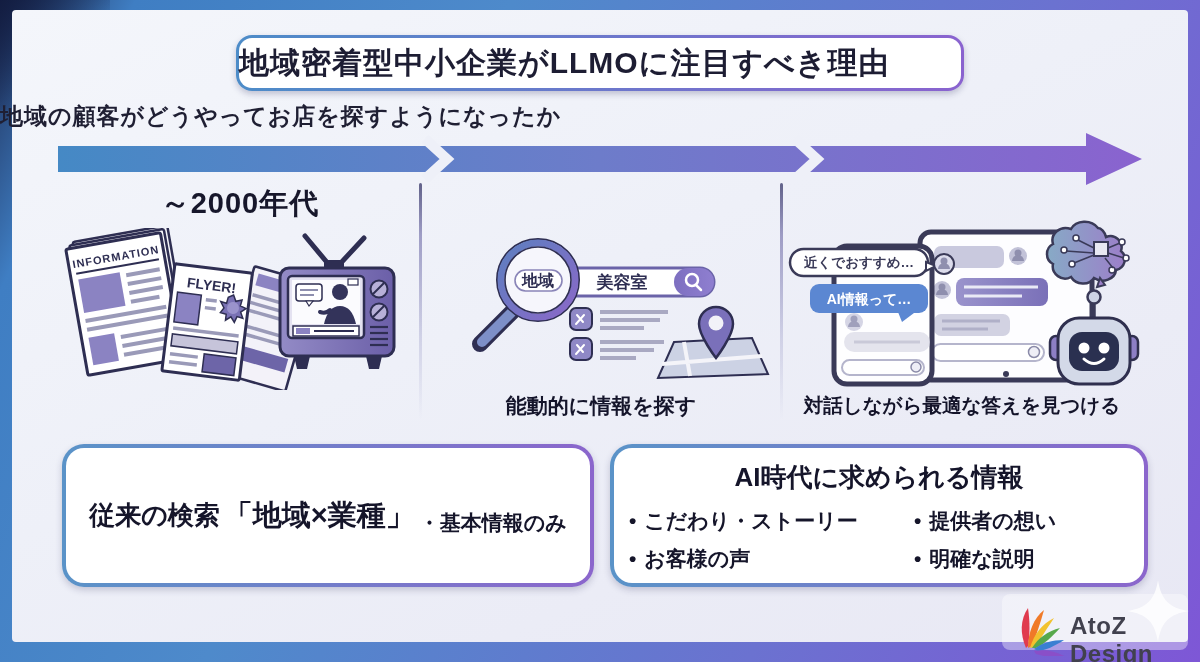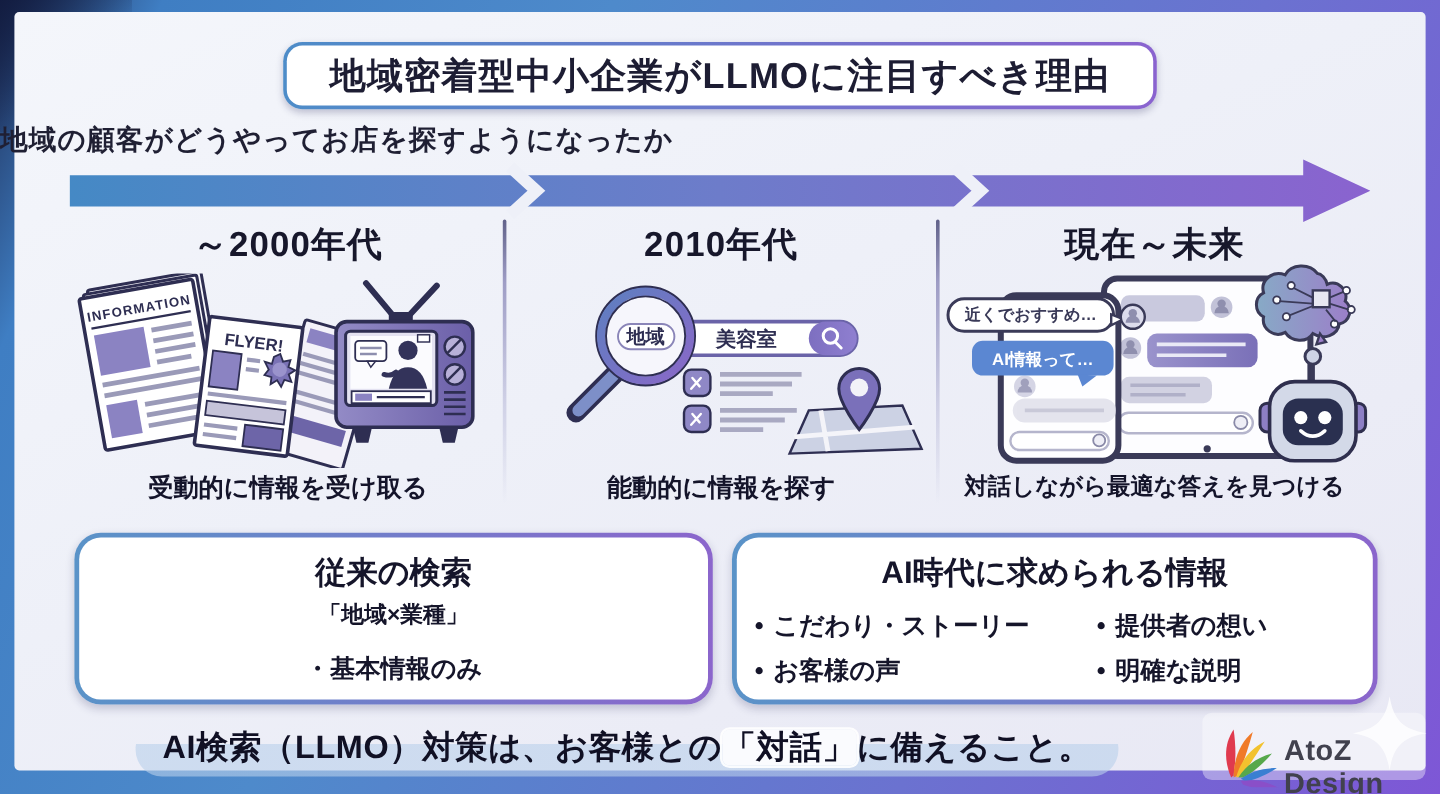--- a/index.html
+++ b/index.html
@@ -6,44 +6,44 @@
   body{font-family:"Liberation Sans","DejaVu Sans",sans-serif;background:#777;}
   #canvas{position:relative;width:1200px;height:662px;overflow:hidden;margin:0 auto;
     background:linear-gradient(115deg,#1d2c55 0%,#3f7ec3 9%,#4e8acb 34%,#6b72d0 70%,#7e57d6 100%);}
   .content-bg{position:absolute;left:12px;top:10px;right:12px;bottom:20px;border-radius:4px;
     background:linear-gradient(155deg,#f4f6fb 0%,#eef0f8 45%,#e8e8f4 100%);}
   .abs{position:absolute;}
 
   
   .title-wrap{left:236px;top:35px;width:728px;height:56px;border-radius:16px;padding:3px;box-sizing:border-box;
     background:linear-gradient(90deg,#4d8cc8,#8a63cf);box-shadow:0 3px 6px rgba(40,40,90,.25);}
-  .title-inner{width:100%;height:100%;background:#fff;border-radius:13px;display:flex;align-items:center;justify-content:center;}
+  .title-inner{width:100%;height:100%;background:#fff;border-radius:13px;display:flex;align-items:center;}
   .title-text{font-size:30px;font-weight:800;color:#1d1d33;letter-spacing:1px;}
   .subtitle{left:0;top:101px;width:1200px;text-align:left;font-size:23px;font-weight:700;color:#1f1f33;letter-spacing:1px;}
 
   
   .arrow-svg{left:58px;top:131px;}
   .era-label{top:184px;text-align:center;font-size:29px;font-weight:800;color:#17172b;letter-spacing:1px;}
   .divider{top:183px;width:3px;height:237px;border-radius:2px;
     background:linear-gradient(to bottom,rgba(62,62,110,.8) 0%,rgba(92,88,155,.55) 22%,rgba(130,130,185,.28) 65%,rgba(150,150,200,0) 100%);}
 
   .caption{top:392px;text-align:center;font-weight:800;color:#14142a;}
   .cap-1{left:60px;width:360px;font-size:21px;}
   .cap-2{left:420px;width:362px;font-size:21px;}
   .cap-3{left:782px;width:360px;font-size:19.5px;}
 
   
   .info-box{top:444px;height:143px;border-radius:22px;padding:4px;box-sizing:border-box;
     background:linear-gradient(90deg,#5a93c8,#8b66cc);box-shadow:0 3px 7px rgba(40,40,90,.22);}
   .info-inner{width:100%;height:100%;background:#fff;border-radius:18px;box-sizing:border-box;}
   .box-left{left:62px;width:532px;}
   .box-right{left:610px;width:538px;}
-  .box-left .info-inner{display:flex;flex-direction:column;align-items:center;justify-content:center;gap:4px;}
+  .box-left .info-inner{display:flex;flex-direction:row;align-items:center;justify-content:center;gap:4px;}
   .bl-1{font-size:26px;font-weight:800;color:#15152a;}
-  .bl-2{font-size:19px;font-weight:800;color:#15152a;}
+  .bl-2{font-size:29px;font-weight:800;color:#15152a;}
   .bl-3{font-size:21px;font-weight:800;color:#15152a;margin-top:14px;}
   .box-right .info-inner{display:flex;flex-direction:column;align-items:center;padding-top:12px;}
   .br-title{font-size:26px;font-weight:800;color:#15152a;}
   .br-grid{display:grid;grid-template-columns:285px 215px;row-gap:10px;margin-top:12px;}
   .br-item{font-size:21px;font-weight:800;color:#15152a;white-space:nowrap;}
   .dot{margin-right:8px;}
 
   
   .footer-line{left:0;top:601px;width:1045px;text-align:center;}
   .footer-pill{display:inline-block;font-size:27px;font-weight:800;color:#101024;letter-spacing:.5px;
@@ -76,22 +76,20 @@
           <stop offset="0.5" stop-color="#6d7cca"></stop>
           <stop offset="1" stop-color="#8a63cf"></stop>
       </linearGradient>
     </defs>
     <path d="M0,15 H1028 V2 L1084,28 L1028,54 V41 H0 Z" fill="url(#agrad)"></path>
     <polyline points="367,8 389,28 367,48" fill="none" stroke="#eef0f8" stroke-width="10"></polyline>
     <polyline points="737,8 759,28 737,48" fill="none" stroke="#eef0f8" stroke-width="10"></polyline>
   </svg>
 
   <div class="abs era-label" style="left:60px;width:360px;">～2000年代</div>
-  <div class="abs era-label" style="left:420px;width:362px;">2010年代</div>
-  <div class="abs era-label" style="left:782px;width:360px;">現在～未来</div>
   <div class="abs divider" style="left:419px;"></div>
   <div class="abs divider" style="left:780px;"></div>
 
   <svg class="abs" style="left:62px;top:228px;" width="356" height="162" viewBox="0 0 356 162">
     <defs>
       <linearGradient id="tvgrad" x1="0" y1="0" x2="1" y2="0">
         <stop offset="0" stop-color="#938bc6"></stop>
           <stop offset="1" stop-color="#6b5fa8"></stop>
       </linearGradient>
     </defs>
@@ -338,21 +336,20 @@
       <rect x="268" y="118" width="12" height="24" rx="6" fill="#8d7fc5" stroke="#2f2f4e" stroke-width="2.5"></rect>
       <rect x="344" y="118" width="12" height="24" rx="6" fill="#8d7fc5" stroke="#2f2f4e" stroke-width="2.5"></rect>
       <rect x="276" y="100" width="72" height="66" rx="21" fill="#d3d9e8" stroke="#2f2f4e" stroke-width="3"></rect>
       <rect x="287" y="114" width="50" height="39" rx="13" fill="#2a3050"></rect>
       <circle cx="302" cy="130" r="5.5" fill="#ffffff"></circle>
       <circle cx="322" cy="130" r="5.5" fill="#ffffff"></circle>
       <path d="M302 141 q10 9 20 0" stroke="#ffffff" stroke-width="3" fill="none" stroke-linecap="round"></path>
     </g>
   </svg>
 
-  <div class="abs caption cap-1">受動的に情報を受け取る</div>
   <div class="abs caption cap-3">対話しながら最適な答えを見つける</div>
   <div class="abs caption cap-2">能動的に情報を探す</div>
 
   <div class="abs info-box box-left">
     <div class="info-inner">
       <div class="bl-1">従来の検索</div>
       <div class="bl-2">「地域×業種」</div>
       <div class="bl-3">・基本情報のみ</div>
     </div>
   </div>
@@ -361,23 +358,20 @@
       <div class="br-title">AI時代に求められる情報</div>
       <div class="br-grid">
         <div class="br-item"><span class="dot">•</span><span>こだわり・ストーリー</span></div>
         <div class="br-item"><span class="dot">•</span><span>提供者の想い</span></div>
         <div class="br-item"><span class="dot">•</span><span>お客様の声</span></div>
         <div class="br-item"><span class="dot">•</span><span>明確な説明</span></div>
       </div>
     </div>
   </div>
 
-  <div class="abs footer-line">
-    <span class="footer-pill"><span>AI検索（LLMO）対策は、お客様との</span><span class="hl">「対話」</span><span>に備えること。</span></span>
-  </div>
 
   <div class="abs logo-patch"></div>
   <svg class="abs" style="left:1125px;top:578px;" width="66" height="66" viewBox="0 0 60 60">
     <path d="M30 2 C33 20 40 27 58 30 C40 33 33 40 30 58 C27 40 20 33 2 30 C20 27 27 20 30 2 Z" fill="#ffffff" opacity="0.8"></path>
   </svg>
   <svg class="abs" style="left:1012px;top:596px;" width="60" height="60" viewBox="0 0 60 60">
     <g transform="translate(14,52)">
       <path d="M0 0 C-6 -14 -6 -28 2 -40 C4 -26 4 -14 2 -2 Z" fill="#e03a4e"></path>
       <path d="M2 0 C2 -16 8 -30 18 -38 C14 -24 10 -12 6 -2 Z" fill="#f07a28"></path>
       <path d="M4 0 C8 -14 16 -24 28 -30 C20 -18 14 -8 8 -1 Z" fill="#f2c22e"></path>

